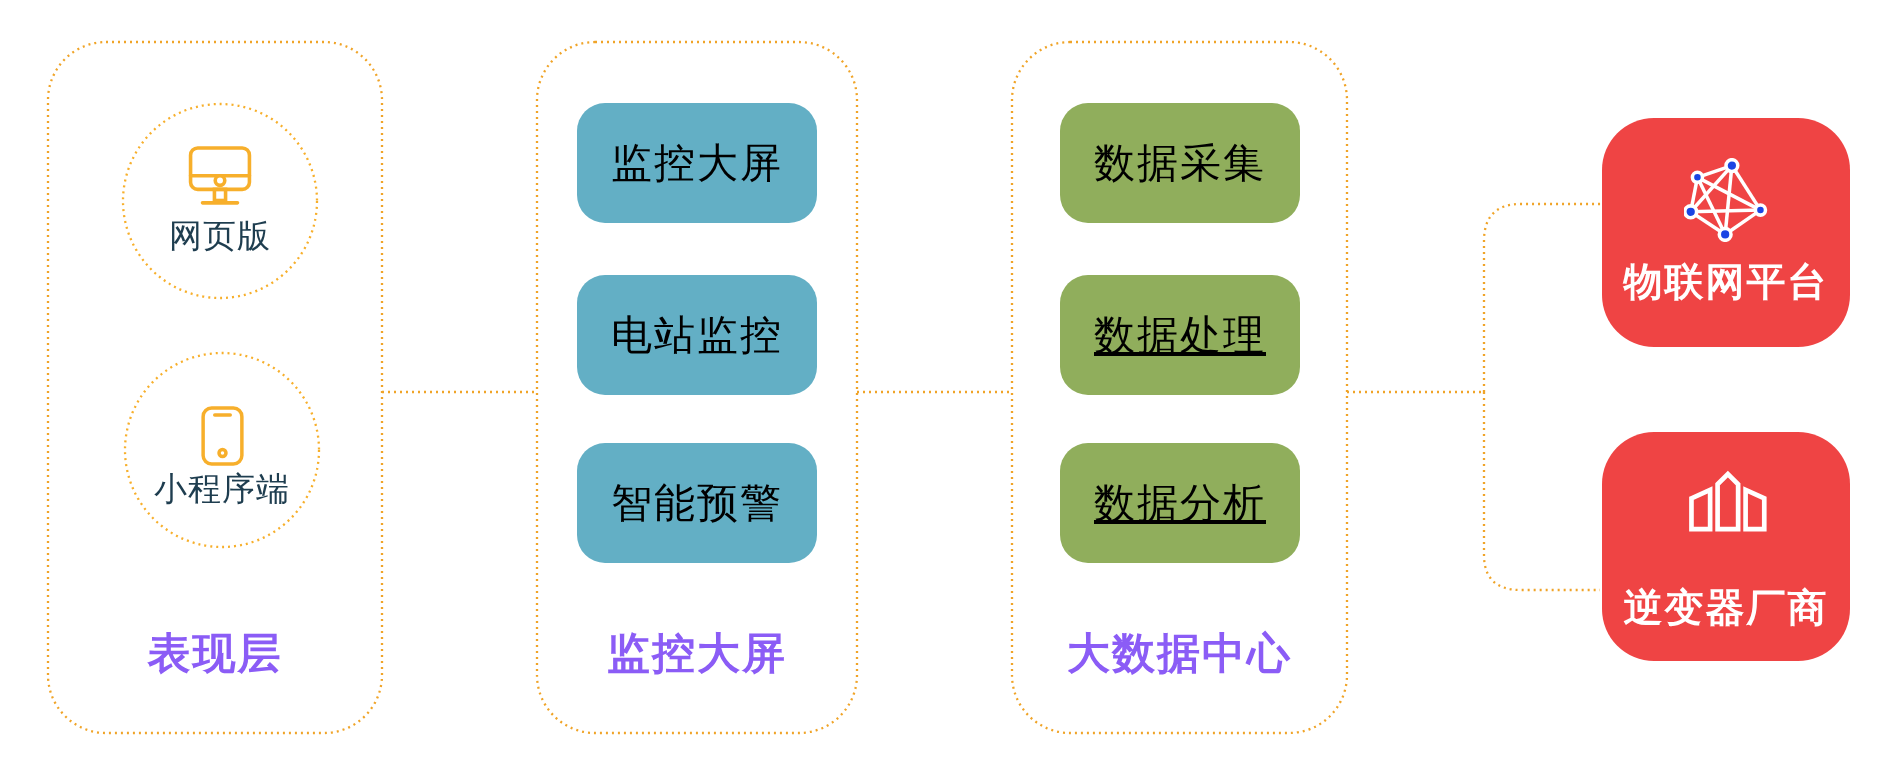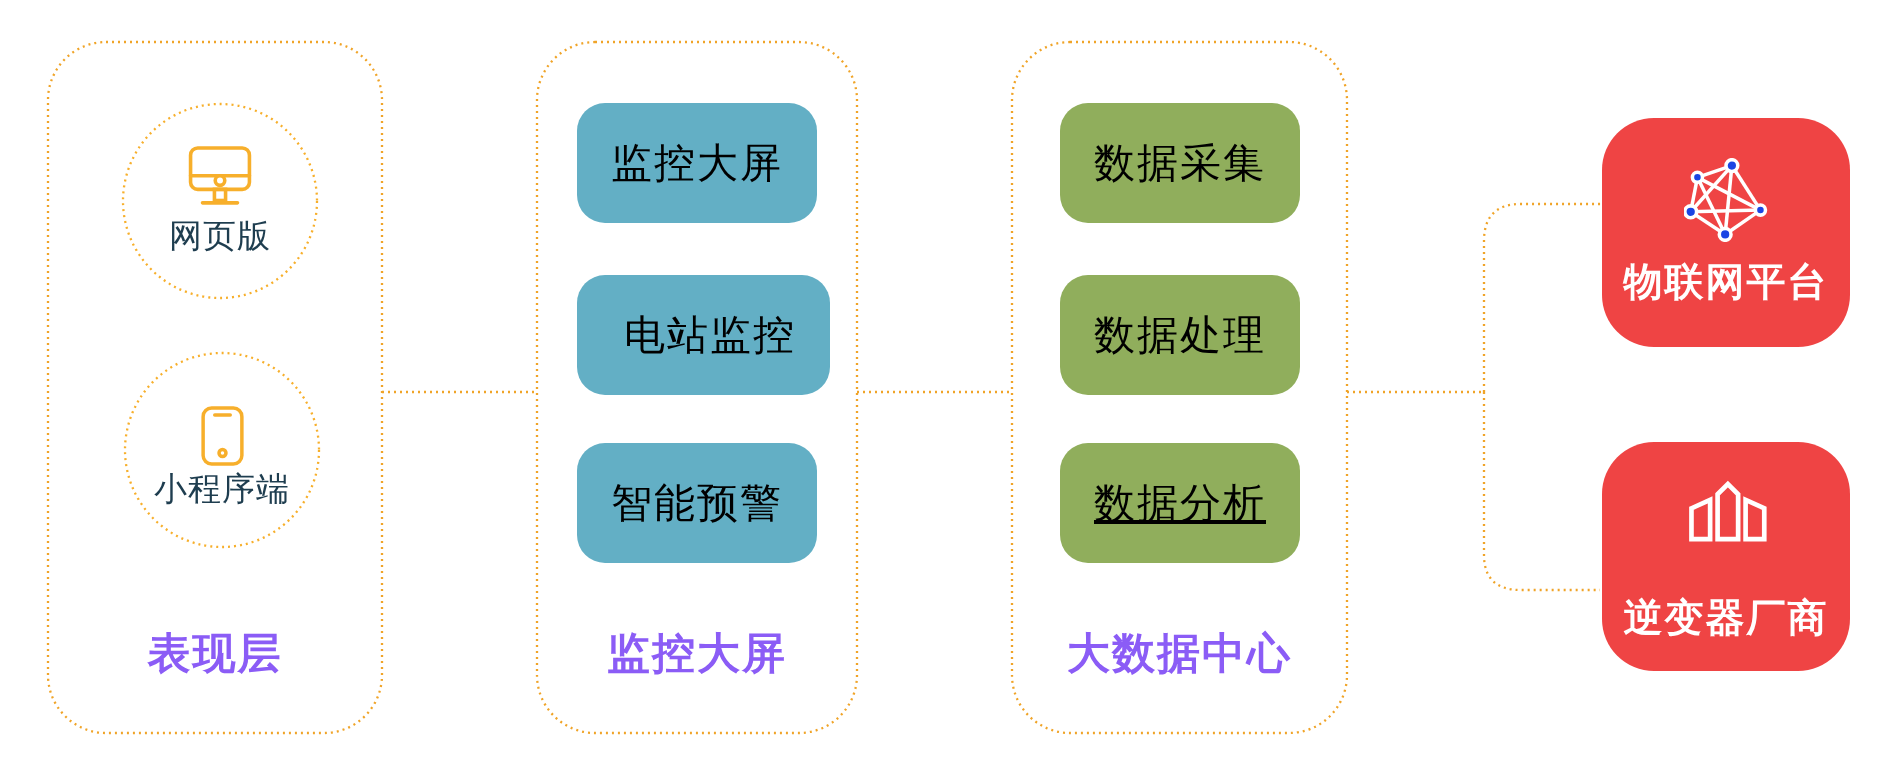--- a/index.html
+++ b/index.html
@@ -74,32 +74,32 @@
       </g>
     </svg>
     <span class="circle-label">小程序端</span>
   </div>
 
   <div class="layer-label" style="left:48px;width:334px;">表现层</div>
 
   <div class="node-btn teal" style="left:577px;top:103px;">
     <span>监控大屏</span>
   </div>
-  <div class="node-btn teal" style="left:577px;top:275px;padding-left:13px;">
+  <div class="node-btn teal" style="left:577px;top:275px;">
     <span>电站监控</span>
   </div>
   <div class="node-btn teal" style="left:577px;top:443px;">
     <span>智能预警</span>
   </div>
   <div class="layer-label" style="left:537px;width:320px;">监控大屏</div>
 
   <div class="node-btn green" style="left:1060px;top:103px;align-items:center;">
     <span>数据采集</span>
   </div>
-  <div class="node-btn green" style="left:1060px;top:275px;">
+  <div class="node-btn green" style="left:1060px;top:275px;text-decoration:underline;">
     <span>数据处理</span>
   </div>
   <div class="node-btn green" style="left:1060px;top:443px;text-decoration:underline;">
     <span>数据分析</span>
   </div>
   <div class="layer-label" style="left:1012px;width:335px;">大数据中心</div>
 
   <div class="blue-card" style="top:118px;">
     <span class="card-icon">
       <svg width="84" height="84" viewBox="0 0 100 100">
@@ -120,21 +120,21 @@
           <circle cx="16" cy="23" r="6"></circle>
           <circle cx="8" cy="64" r="7"></circle>
           <circle cx="49" cy="91" r="7"></circle>
           <circle cx="91" cy="62" r="6"></circle>
         </g>
       </svg>
     </span>
     <span class="card-label">物联网平台</span>
   </div>
 
-  <div class="blue-card" style="top:442px;gap:36px;">
+  <div class="blue-card" style="top:432px;gap:36px;">
     <span class="card-icon">
       <svg width="84" height="66" viewBox="0 0 90 70">
         <g stroke="#ffffff" stroke-width="5" fill="none" stroke-linejoin="miter">
           <path d="M8 31 L28 22 V64 H8 Z"></path>
           <path d="M36 16 L47 5 L58 16 V64 H36 Z"></path>
           <path d="M66 22 L86 31 V64 H66 Z"></path>
         </g>
       </svg>
     </span>
     <span class="card-label">逆变器厂商</span>

